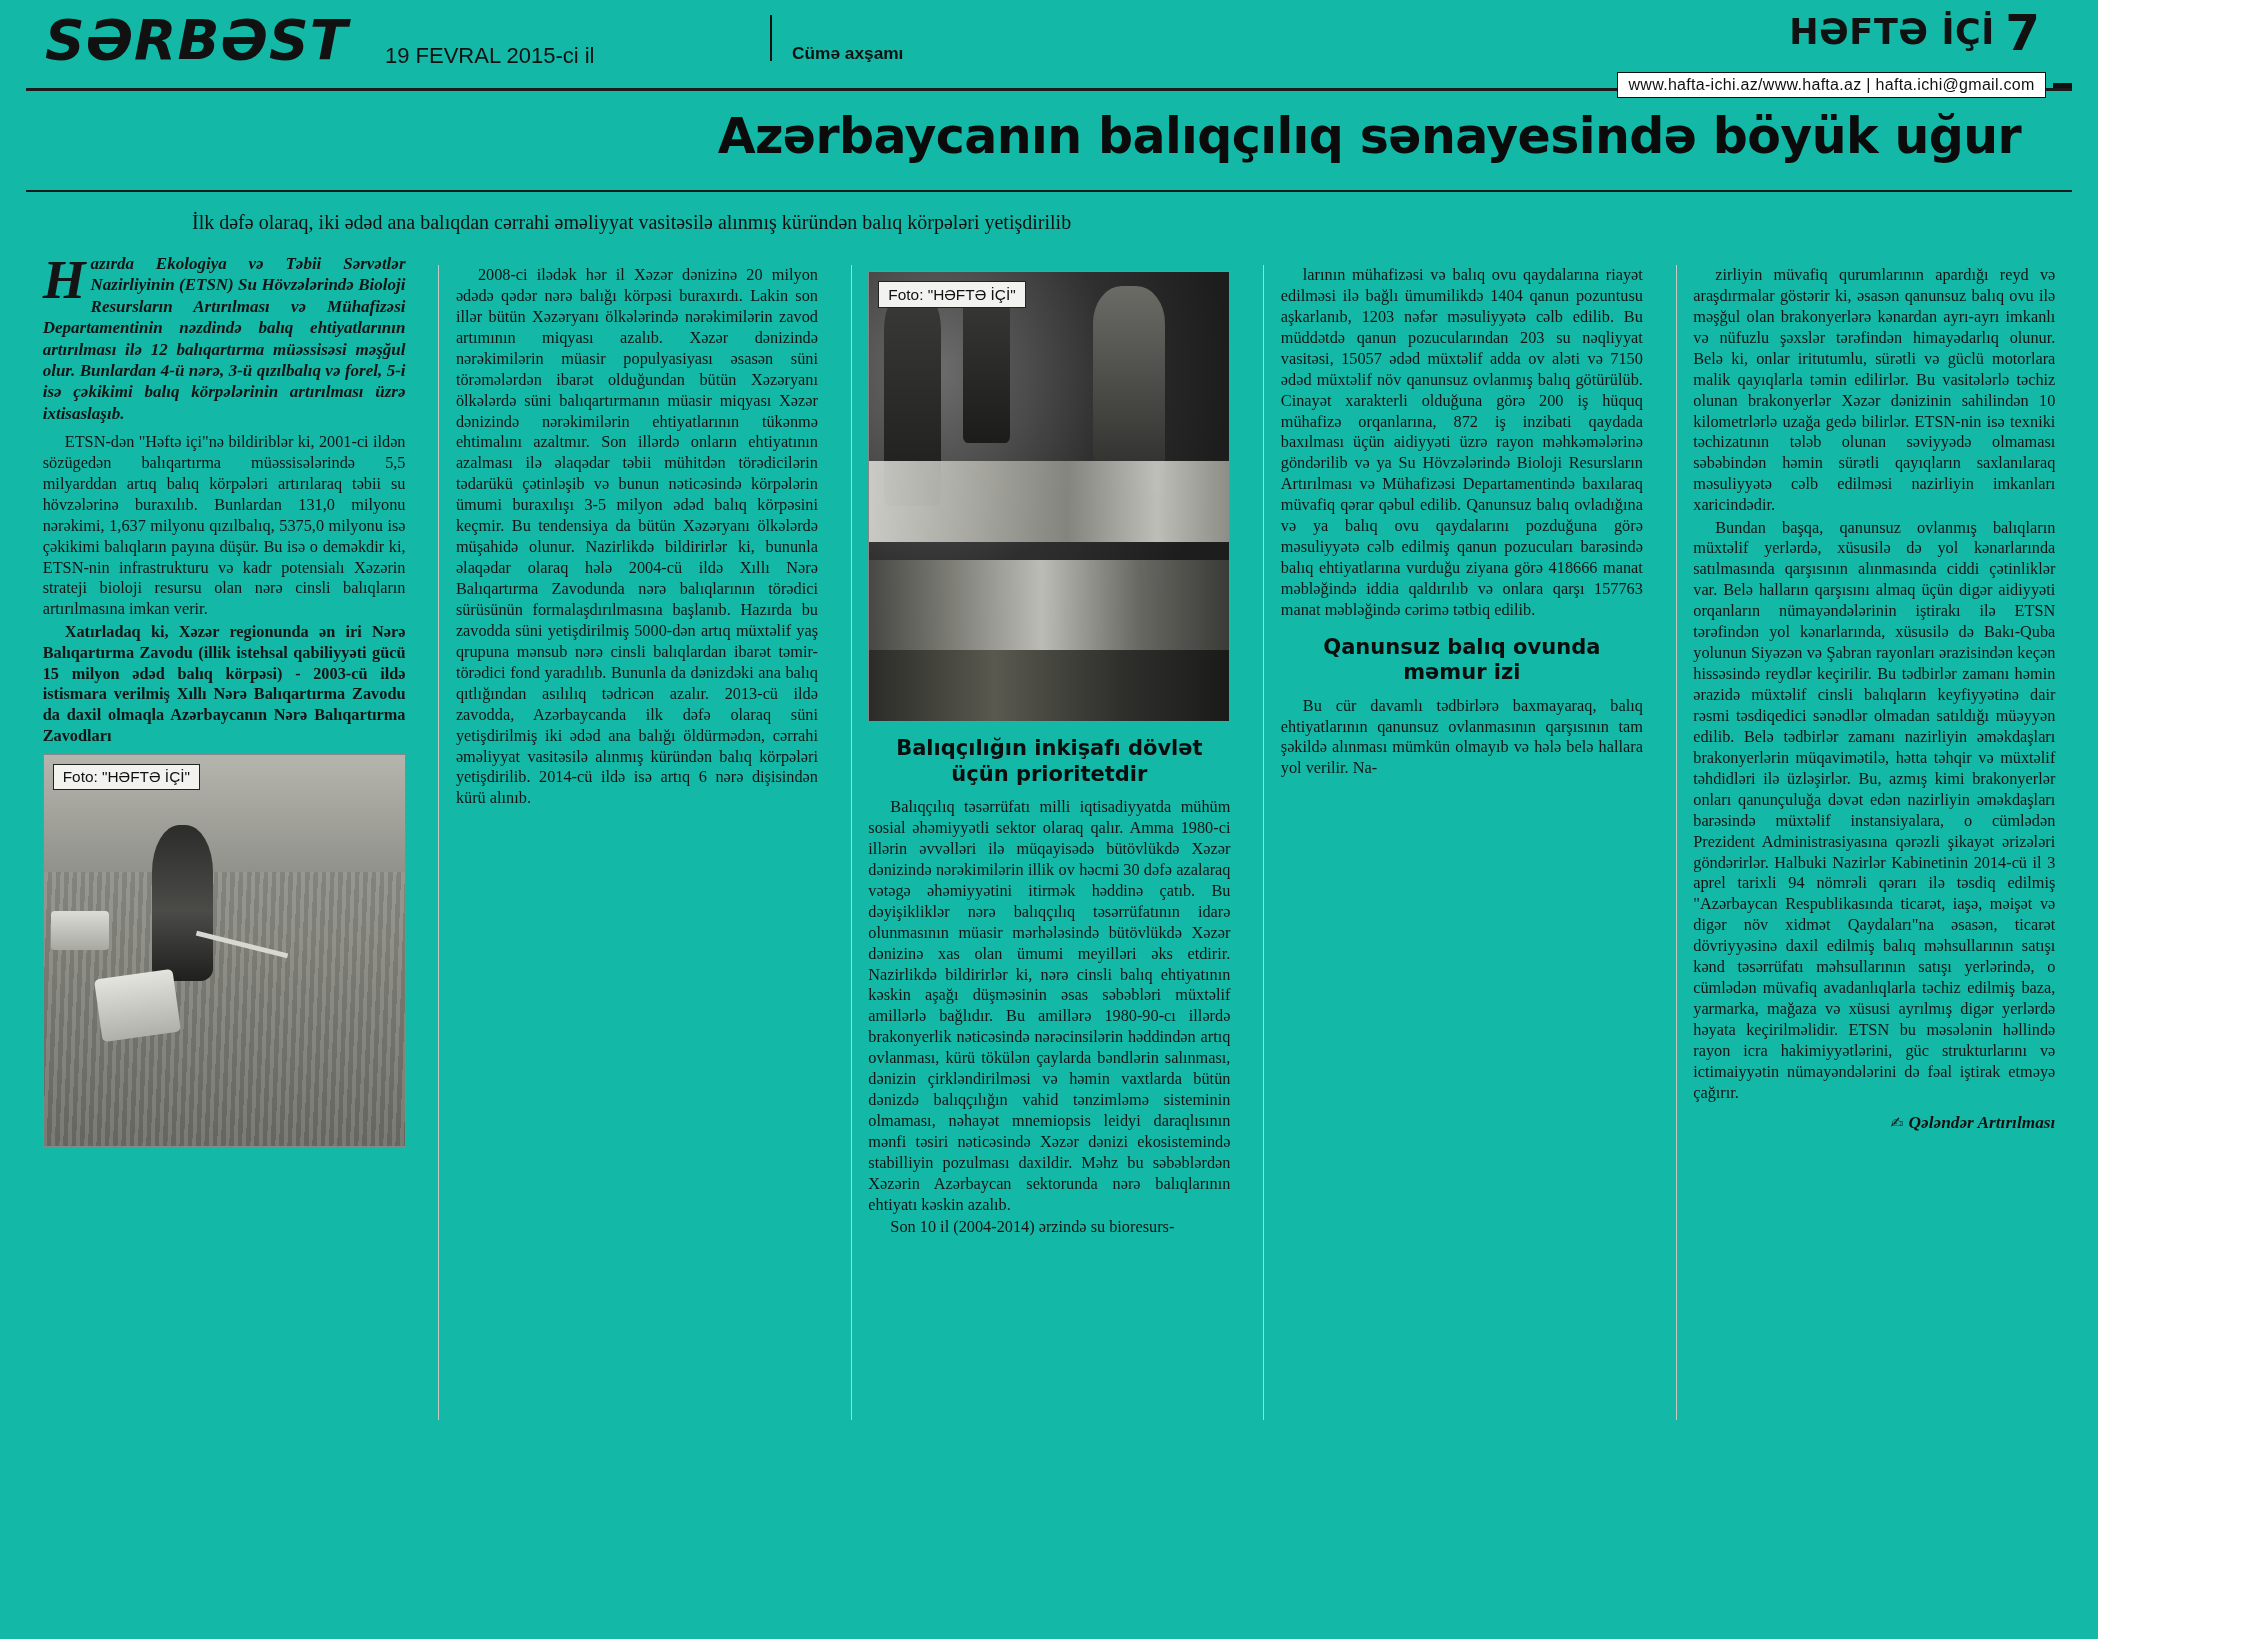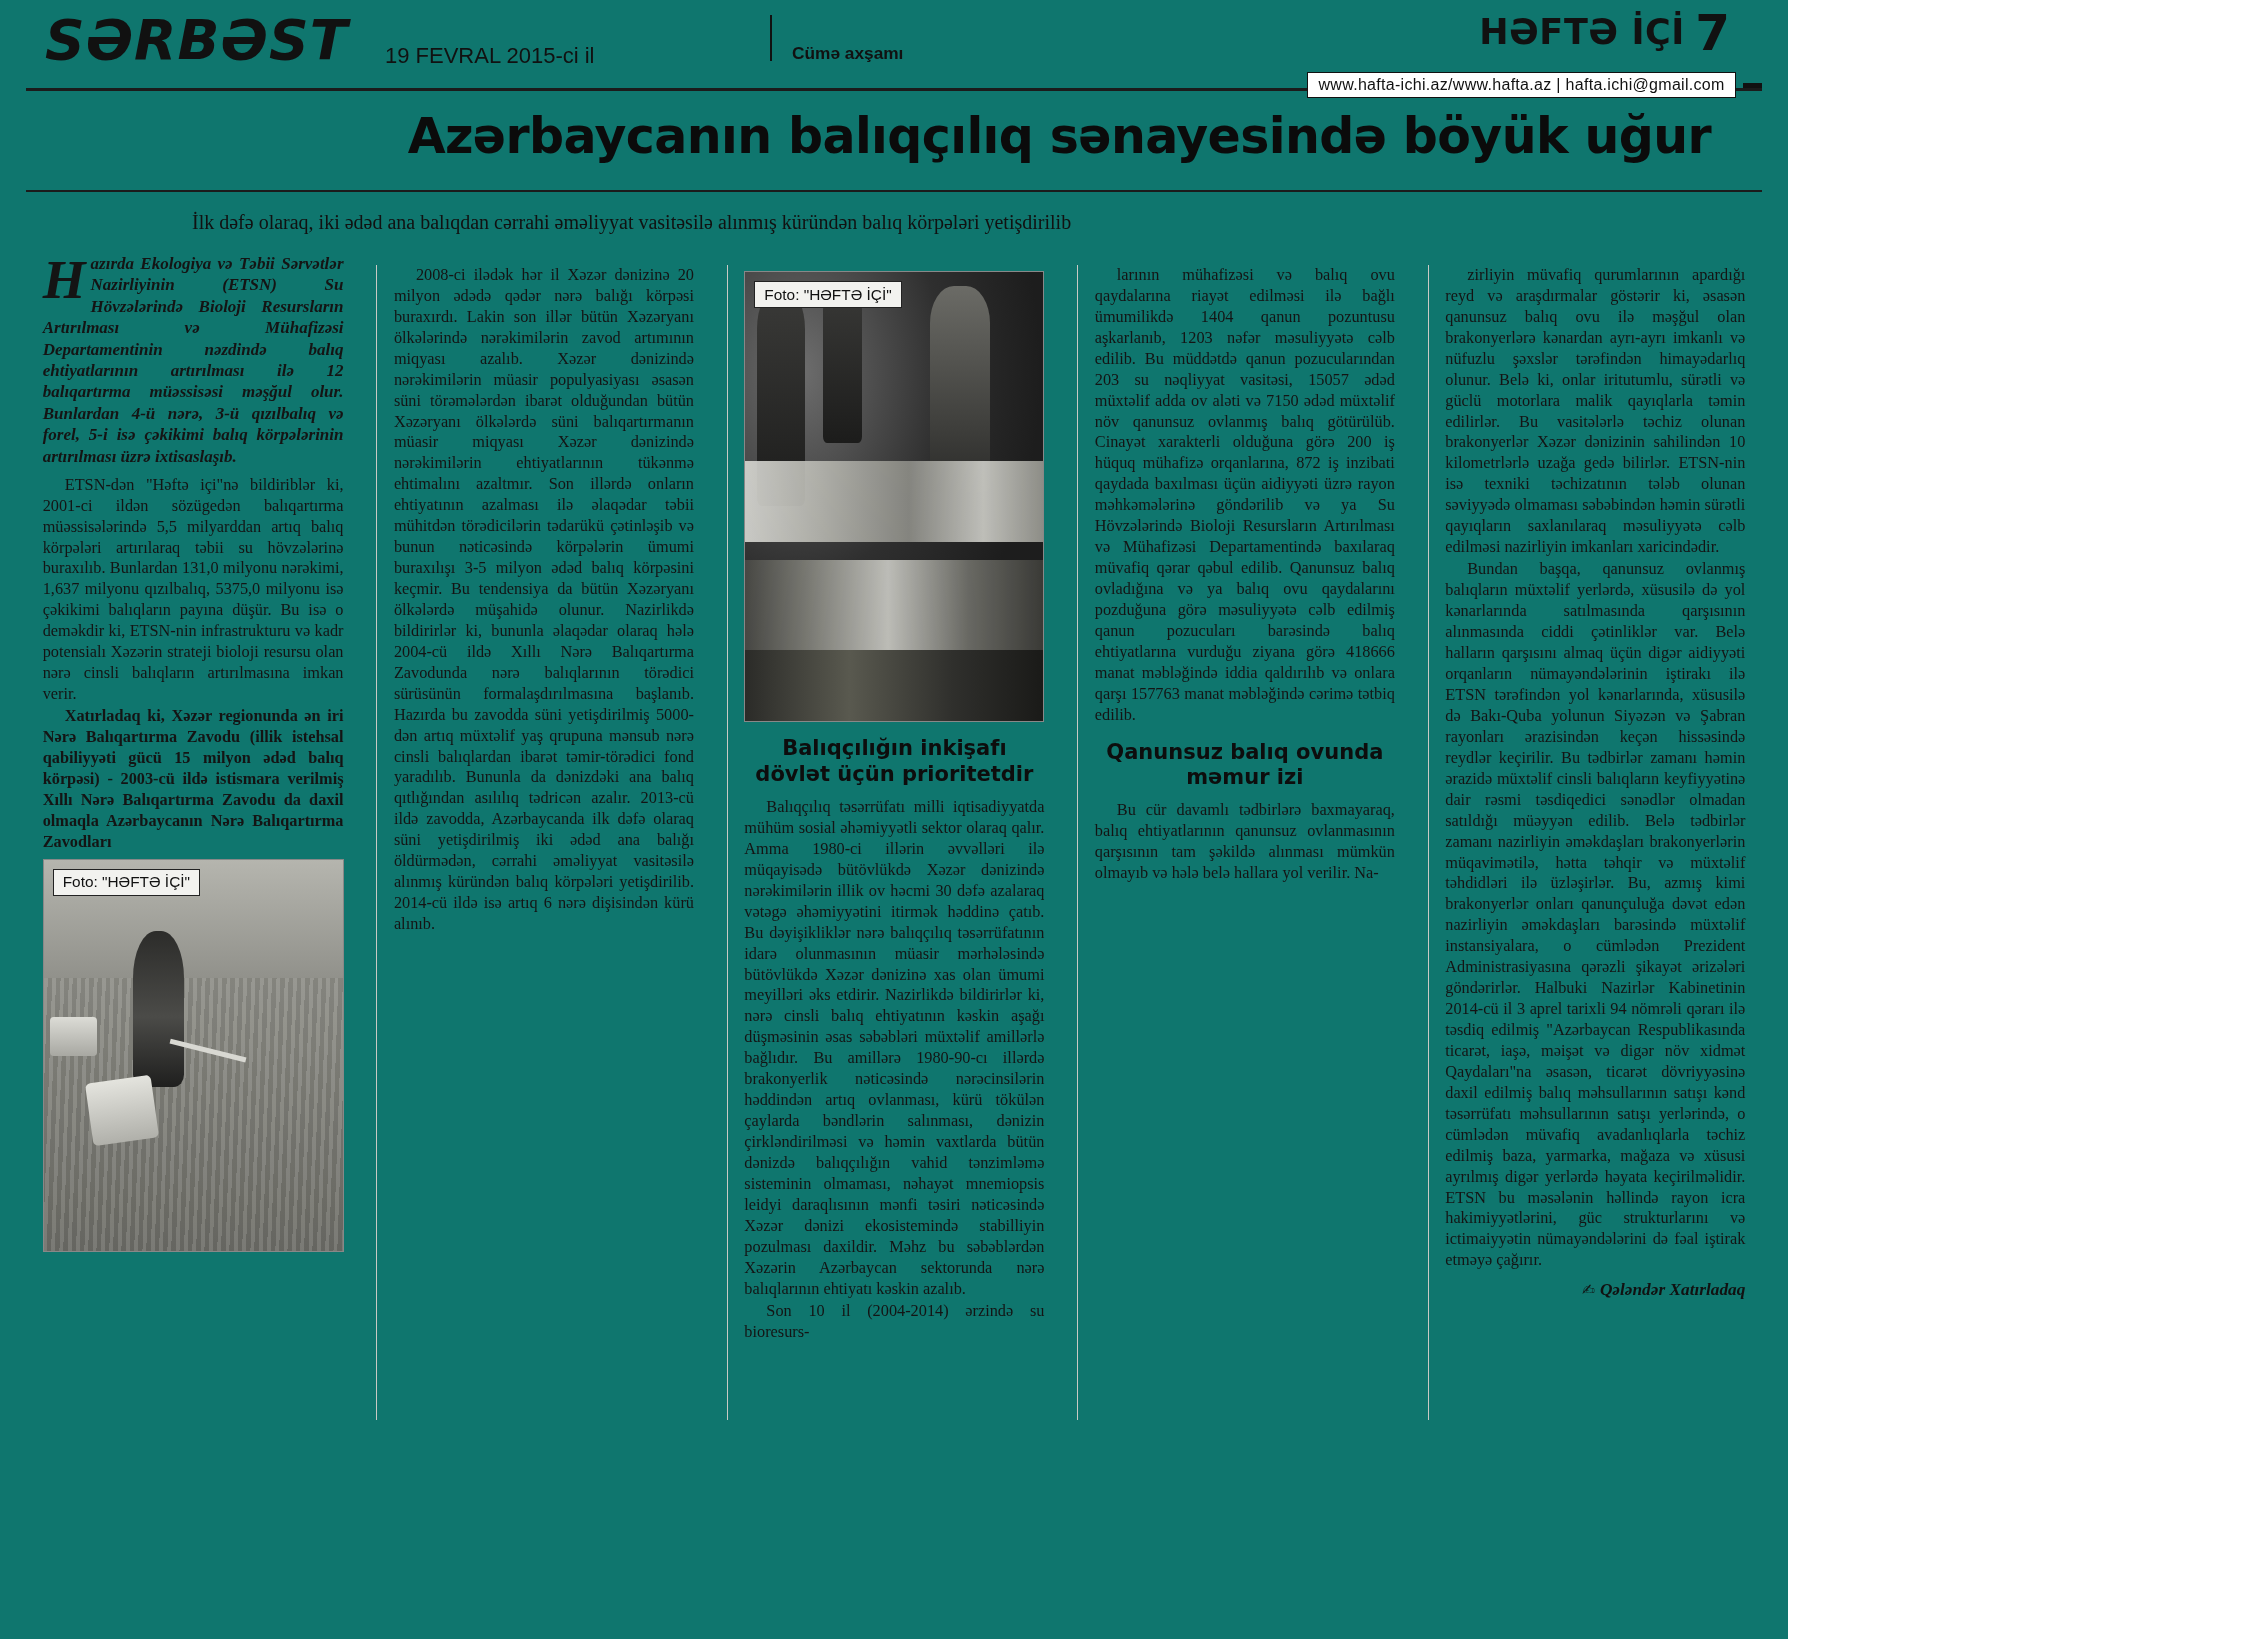--- a/index.html
+++ b/index.html
@@ -6,23 +6,23 @@
     margin: 0;
     padding: 0;
     background: #ffffff;
   }
   body {
     font-family: "Liberation Serif", serif;
     color: #111;
   }
   .page {
     position: relative;
-    width: 1788px;
+    width: 2098px;
     height: 1640px;
-    background: #0f766e;
+    background: #14b8a6;
     box-sizing: border-box;
     padding: 0;
     overflow: hidden;
   }
 
   
   .masthead {
     position: relative;
     height: 76px;
     border-bottom: 3.2px solid #1b1b1b;
@@ -364,19 +364,19 @@
     <div class="col">
       <p class="body">larının mühafizəsi və balıq ovu qaydalarına riayət edilməsi ilə bağlı ümumilikdə 1404 qanun pozuntusu aşkarlanıb, 1203 nəfər məsuliyyətə cəlb edilib. Bu müddətdə qanun pozucularından 203 su nəqliyyat vasitəsi, 15057 ədəd müxtəlif adda ov aləti və 7150 ədəd müxtəlif növ qanunsuz ovlanmış balıq götürülüb. Cinayət xarakterli olduğuna görə 200 iş hüquq mühafizə orqanlarına, 872 iş inzibati qaydada baxılması üçün aidiyyəti üzrə rayon məhkəmələrinə göndərilib və ya Su Hövzələrində Bioloji Resursların Artırılması və Mühafizəsi Departamentində baxılaraq müvafiq qərar qəbul edilib. Qanunsuz balıq ovladığına və ya balıq ovu qaydalarını pozduğuna görə məsuliyyətə cəlb edilmiş qanun pozucuları barəsində balıq ehtiyatlarına vurduğu ziyana görə 418666 manat məbləğində iddia qaldırılıb və onlara qarşı 157763 manat məbləğində cərimə tətbiq edilib.</p>
       <h2 class="subhead">Qanunsuz balıq ovunda məmur izi</h2>
       <p class="body">Bu cür davamlı tədbirlərə baxmayaraq, balıq ehtiyatlarının qanunsuz ovlanmasının qarşısının tam şəkildə alınması mümkün olmayıb və hələ belə hallara yol verilir. Na-</p>
     </div>
 
     <div class="col">
       <p class="body">zirliyin müvafiq qurumlarının apardığı reyd və araşdırmalar göstərir ki, əsasən qanunsuz balıq ovu ilə məşğul olan brakonyerlərə kənardan ayrı-ayrı imkanlı və nüfuzlu şəxslər tərəfindən himayədarlıq olunur. Belə ki, onlar iritutumlu, sürətli və güclü motorlara malik qayıqlarla təmin edilirlər. Bu vasitələrlə təchiz olunan brakonyerlər Xəzər dənizinin sahilindən 10 kilometrlərlə uzağa gedə bilirlər. ETSN-nin isə texniki təchizatının tələb olunan səviyyədə olmaması səbəbindən həmin sürətli qayıqların saxlanılaraq məsuliyyətə cəlb edilməsi nazirliyin imkanları xaricindədir.</p>
       <p class="body">Bundan başqa, qanunsuz ovlanmış balıqların müxtəlif yerlərdə, xüsusilə də yol kənarlarında satılmasında qarşısının alınmasında ciddi çətinliklər var. Belə halların qarşısını almaq üçün digər aidiyyəti orqanların nümayəndələrinin iştirakı ilə ETSN tərəfindən yol kənarlarında, xüsusilə də Bakı-Quba yolunun Siyəzən və Şabran rayonları ərazisindən keçən hissəsində reydlər keçirilir. Bu tədbirlər zamanı həmin ərazidə müxtəlif cinsli balıqların keyfiyyətinə dair rəsmi təsdiqedici sənədlər olmadan satıldığı müəyyən edilib. Belə tədbirlər zamanı nazirliyin əməkdaşları brakonyerlərin müqavimətilə, hətta təhqir və müxtəlif təhdidləri ilə üzləşirlər. Bu, azmış kimi brakonyerlər onları qanunçuluğa dəvət edən nazirliyin əməkdaşları barəsində müxtəlif instansiyalara, o cümlədən Prezident Administrasiyasına qərəzli şikayət ərizələri göndərirlər. Halbuki Nazirlər Kabinetinin 2014-cü il 3 aprel tarixli 94 nömrəli qərarı ilə təsdiq edilmiş "Azərbaycan Respublikasında ticarət, iaşə, məişət və digər növ xidmət Qaydaları"na əsasən, ticarət dövriyyəsinə daxil edilmiş balıq məhsullarının satışı kənd təsərrüfatı məhsullarının satışı yerlərində, o cümlədən müvafiq avadanlıqlarla təchiz edilmiş baza, yarmarka, mağaza və xüsusi ayrılmış digər yerlərdə həyata keçirilməlidir. ETSN bu məsələnin həllində rayon icra hakimiyyətlərini, güc strukturlarını və ictimaiyyətin nümayəndələrini də fəal iştirak etməyə çağırır.</p>
       <div class="signature">
-        <span class="sig-mark">✍</span><span>Qələndər Xatırladaq</span>
+        <span class="sig-mark">✍</span><span>Qələndər Artırılması</span>
       </div>
     </div>
 
   </div>
 </div>
 
 
 </body></html>

